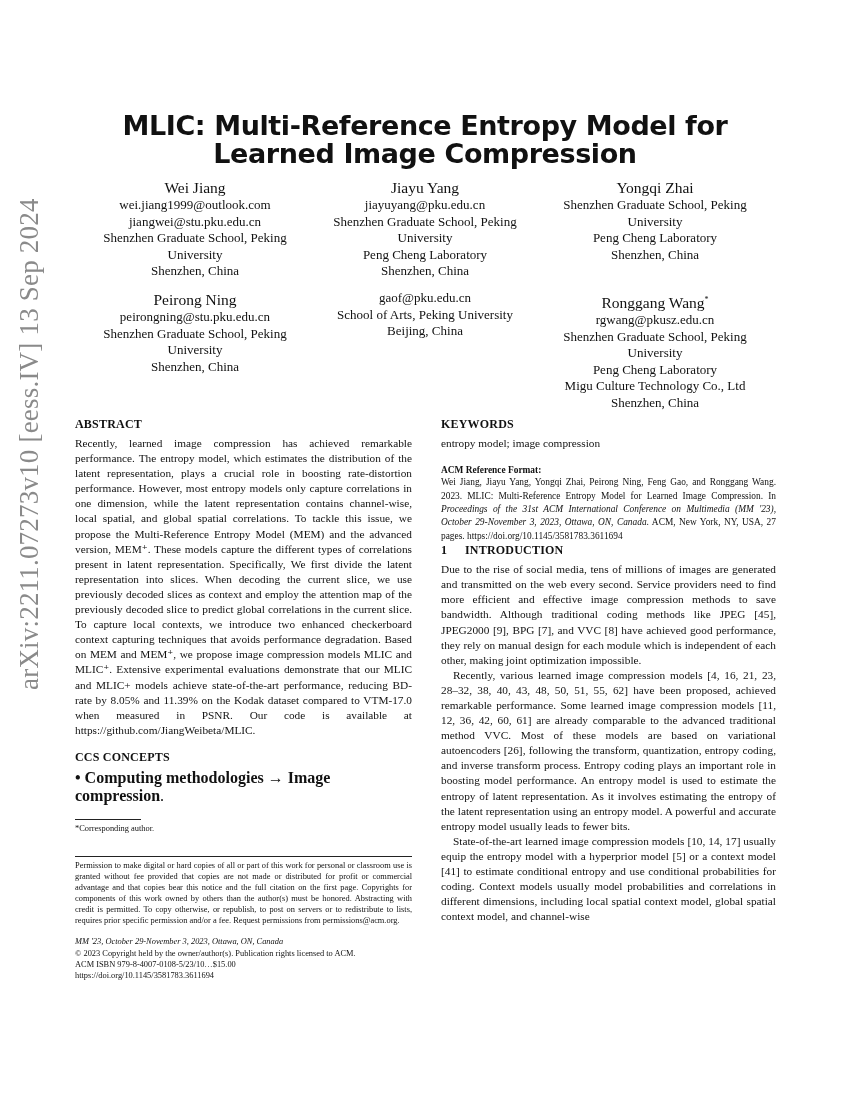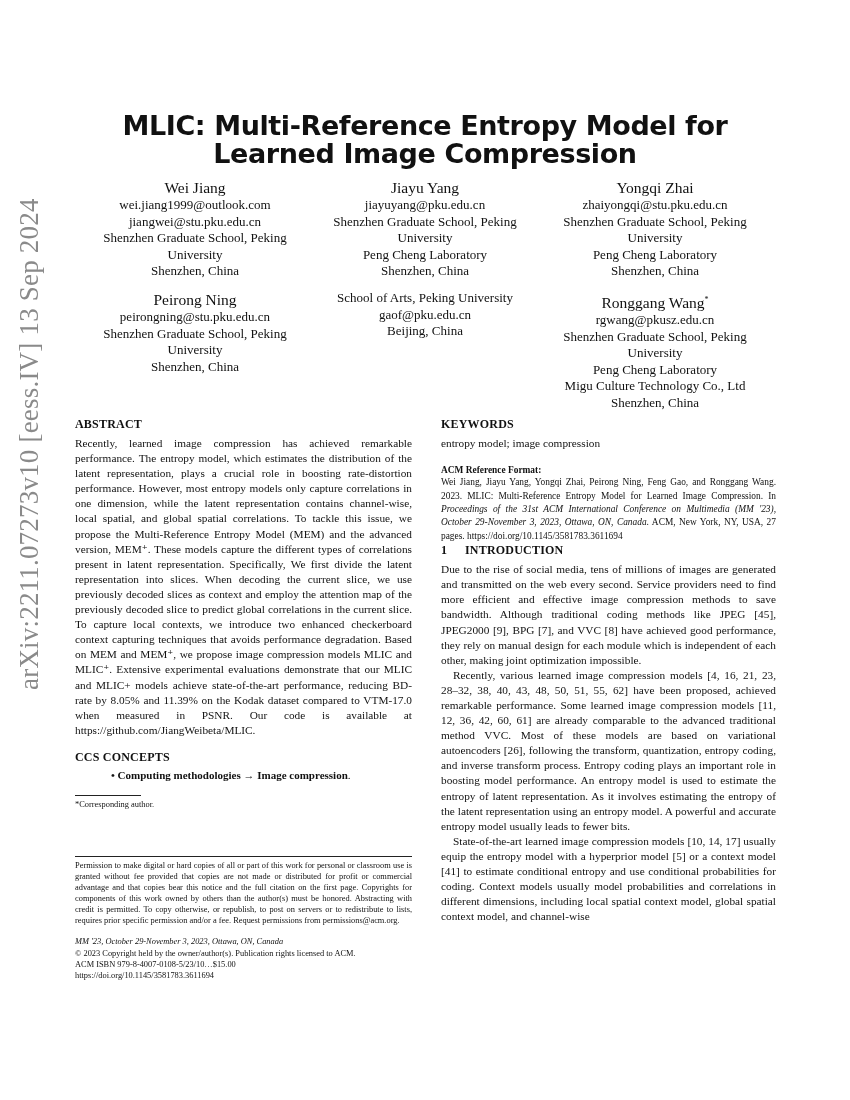--- a/index.html
+++ b/index.html
@@ -19,21 +19,21 @@
   .row1 { top: 178px; }
   .row2 { top: 290px; }
   .author { width: 230px; text-align: center; font-size: 13px; line-height: 16.5px; }
   .author .name { font-size: 15.5px; line-height: 19px; }
   .author sup { font-size: 8px; }
   .col-left { position: absolute; left: 75px; width: 337px; top: 417px; }
   .col-right { position: absolute; left: 441px; width: 335px; top: 417px; }
   h2.sec { font-family: Liberation Serif, serif; font-weight: bold; font-size: 12px; margin: 0 0 4px 0; letter-spacing: 0.2px; }
   p.body { margin: 0; font-size: 11.3px; line-height: 15.1px; text-align: justify; }
   p.indent { text-indent: 12px; }
-  .ccs-item { font-size: 11px; font-weight: bold; margin-top: 2px; margin-left: 36px; }
+  .ccs-item { font-size: 16px; font-weight: bold; margin-top: 2px; }
   .ccs-item .plain { font-weight: normal; }
   .fn-rule { width: 66px; border-top: 1px solid #222; margin-top: 14px; }
   .footnote { font-size: 8.4px; margin-top: 4px; }
   .perm-block { position: absolute; left: 75px; width: 337px; top: 856px; border-top: 1px solid #222; padding-top: 3px; font-size: 8.4px; line-height: 11px; text-align: justify; }
   .perm-block .it { font-style: italic; }
   .acm-ref-title { font-size: 9.4px; font-weight: bold; margin-top: 14px; }
   .acm-ref { font-size: 9.4px; line-height: 13.4px; text-align: justify; margin-top: 1px; }
   .acm-ref .it { font-style: italic; }
   .intro-head { margin-top: 35px; }
   .intro-head .num { display: inline-block; width: 24px; }
@@ -57,39 +57,38 @@
   <div class="author">
     <div class="name">Jiayu Yang</div>
     <div>jiayuyang@pku.edu.cn</div>
     <div>Shenzhen Graduate School, Peking</div>
     <div>University</div>
     <div>Peng Cheng Laboratory</div>
     <div>Shenzhen, China</div>
   </div>
   <div class="author">
     <div class="name">Yongqi Zhai</div>
-    <div>zhaiyongqi@stu.pku.edu.cn</div>
     <div>Shenzhen Graduate School, Peking</div>
     <div>University</div>
     <div>Peng Cheng Laboratory</div>
     <div>Shenzhen, China</div>
   </div>
 </div>
 
 <div class="authors-row row2">
   <div class="author">
     <div class="name">Peirong Ning</div>
     <div>peirongning@stu.pku.edu.cn</div>
     <div>Shenzhen Graduate School, Peking</div>
     <div>University</div>
     <div>Shenzhen, China</div>
   </div>
   <div class="author">
+    <div>gaof@pku.edu.cn</div>
     <div>School of Arts, Peking University</div>
-    <div>gaof@pku.edu.cn</div>
     <div>Beijing, China</div>
   </div>
   <div class="author">
     <div class="name"><span>Ronggang Wang</span><sup>*</sup></div>
     <div>rgwang@pkusz.edu.cn</div>
     <div>Shenzhen Graduate School, Peking</div>
     <div>University</div>
     <div>Peng Cheng Laboratory</div>
     <div>Migu Culture Technology Co., Ltd</div>
     <div>Shenzhen, China</div>

